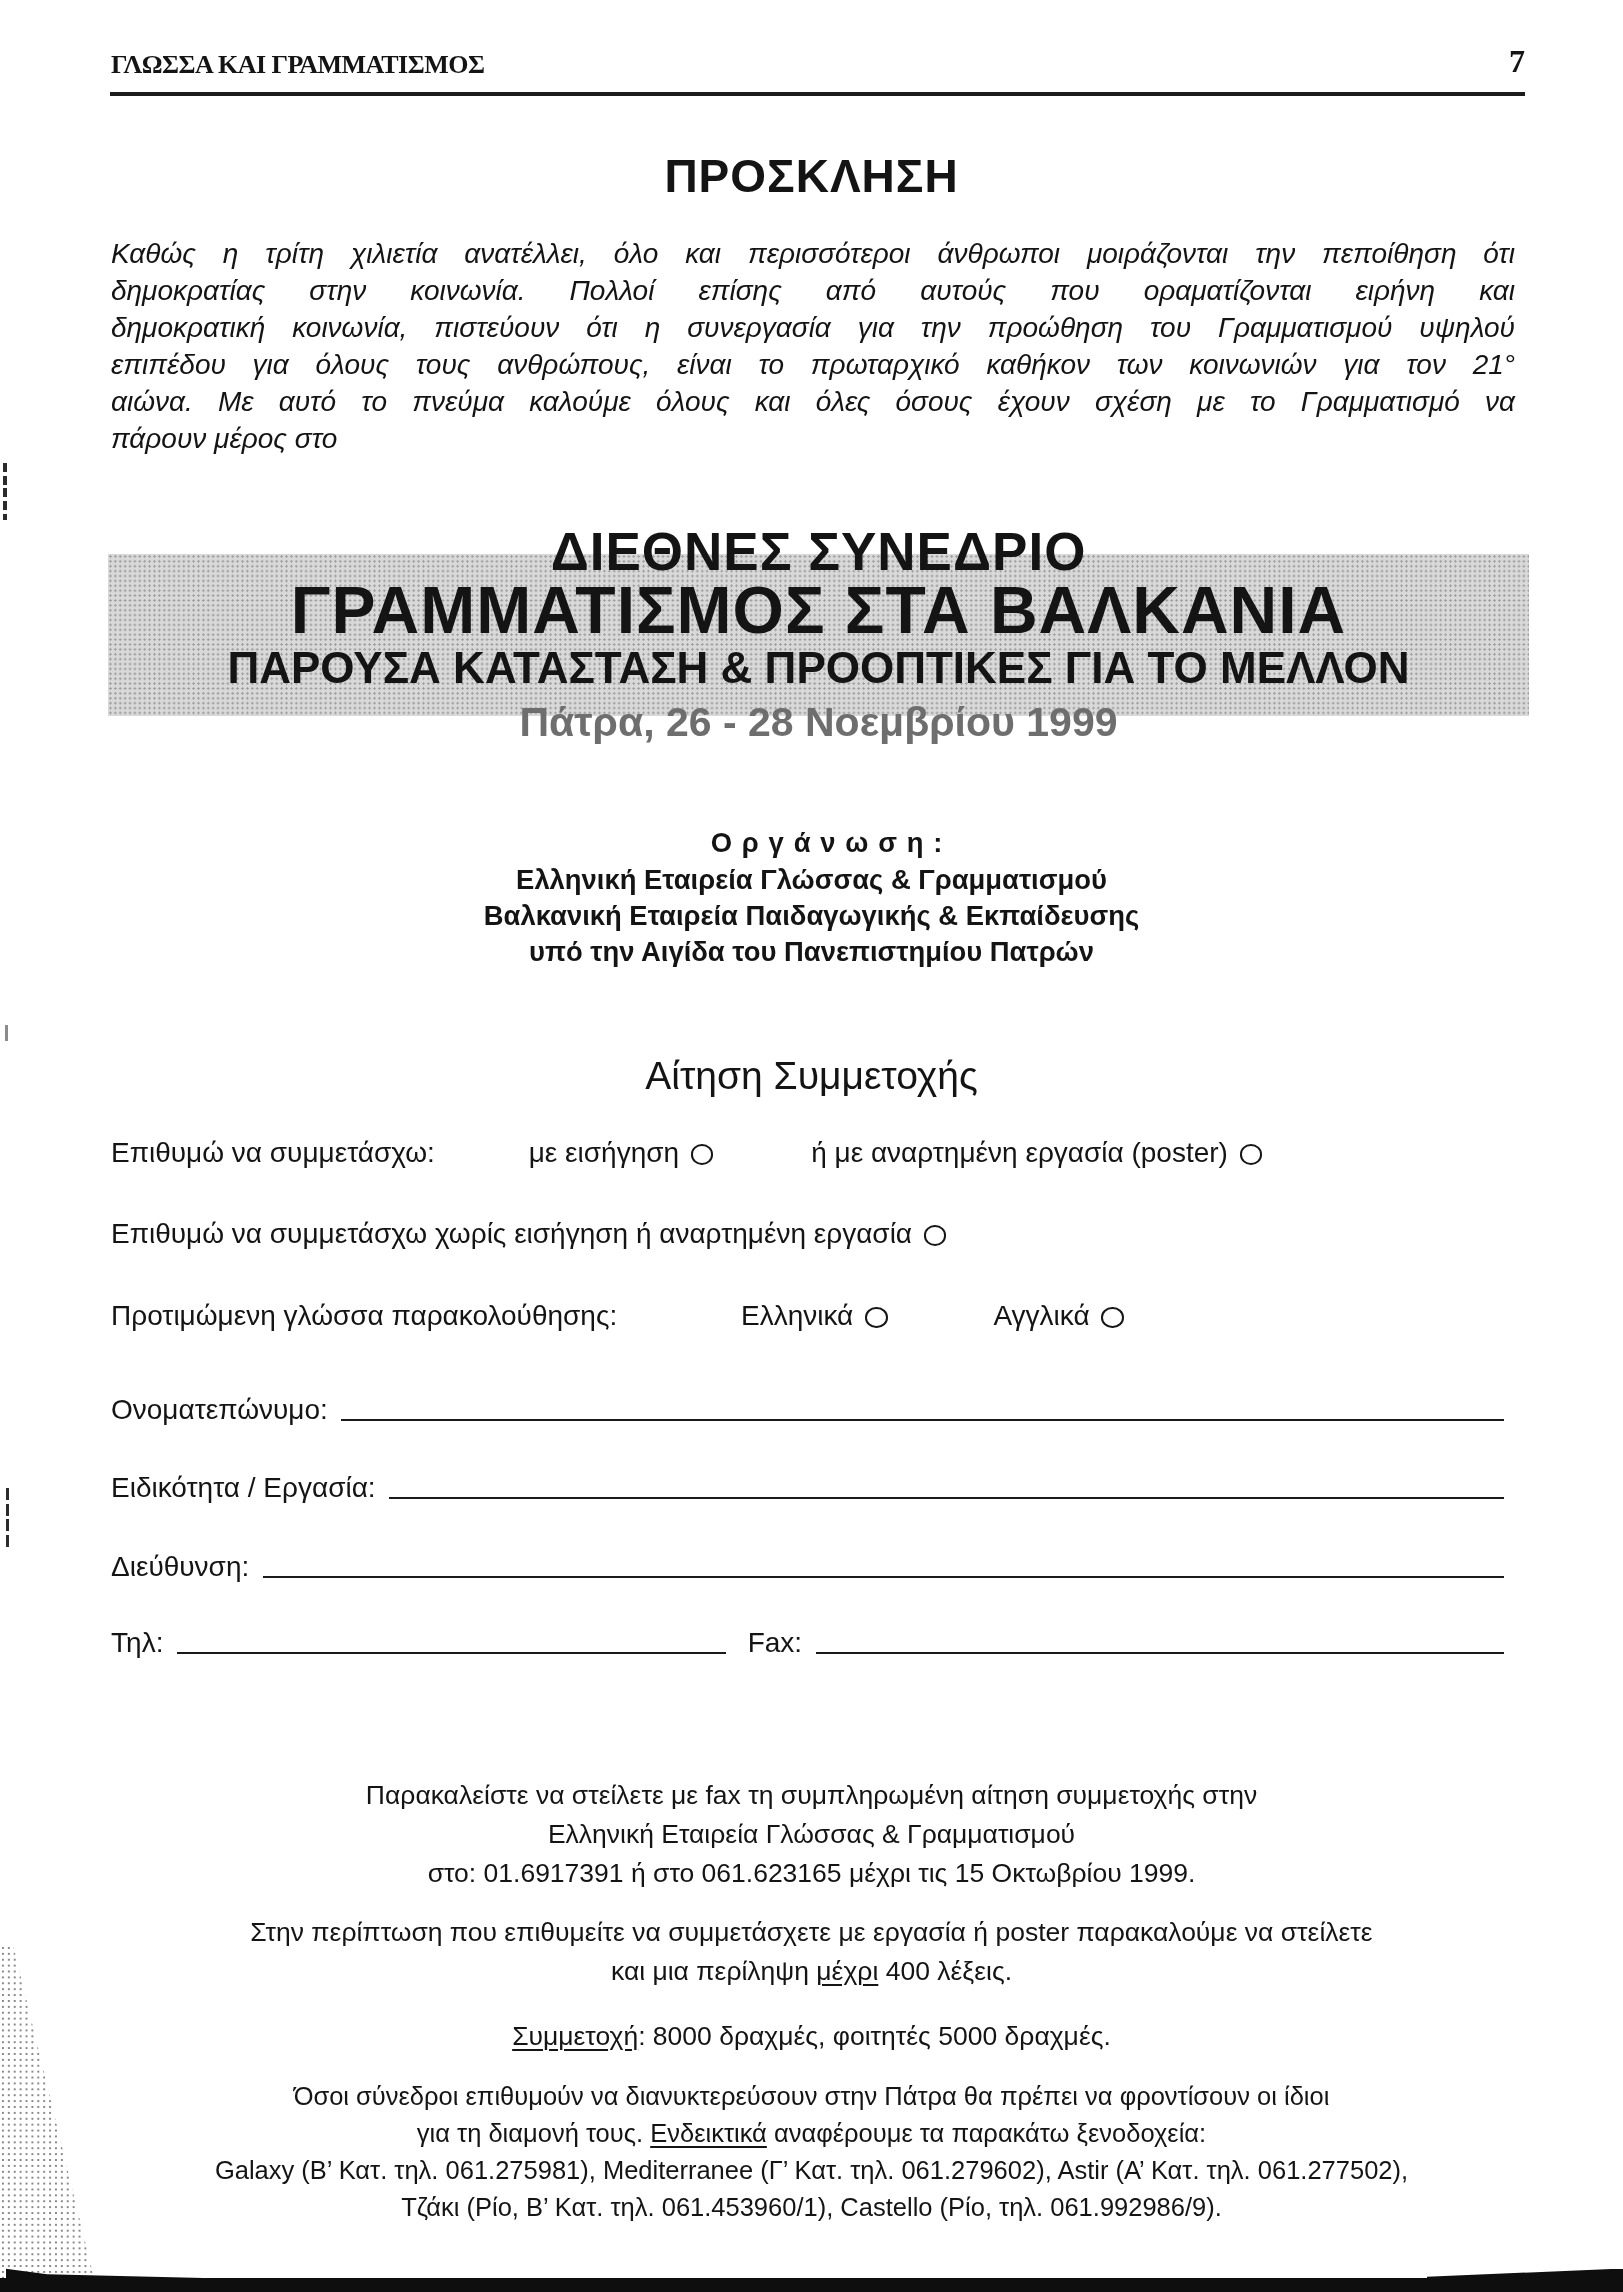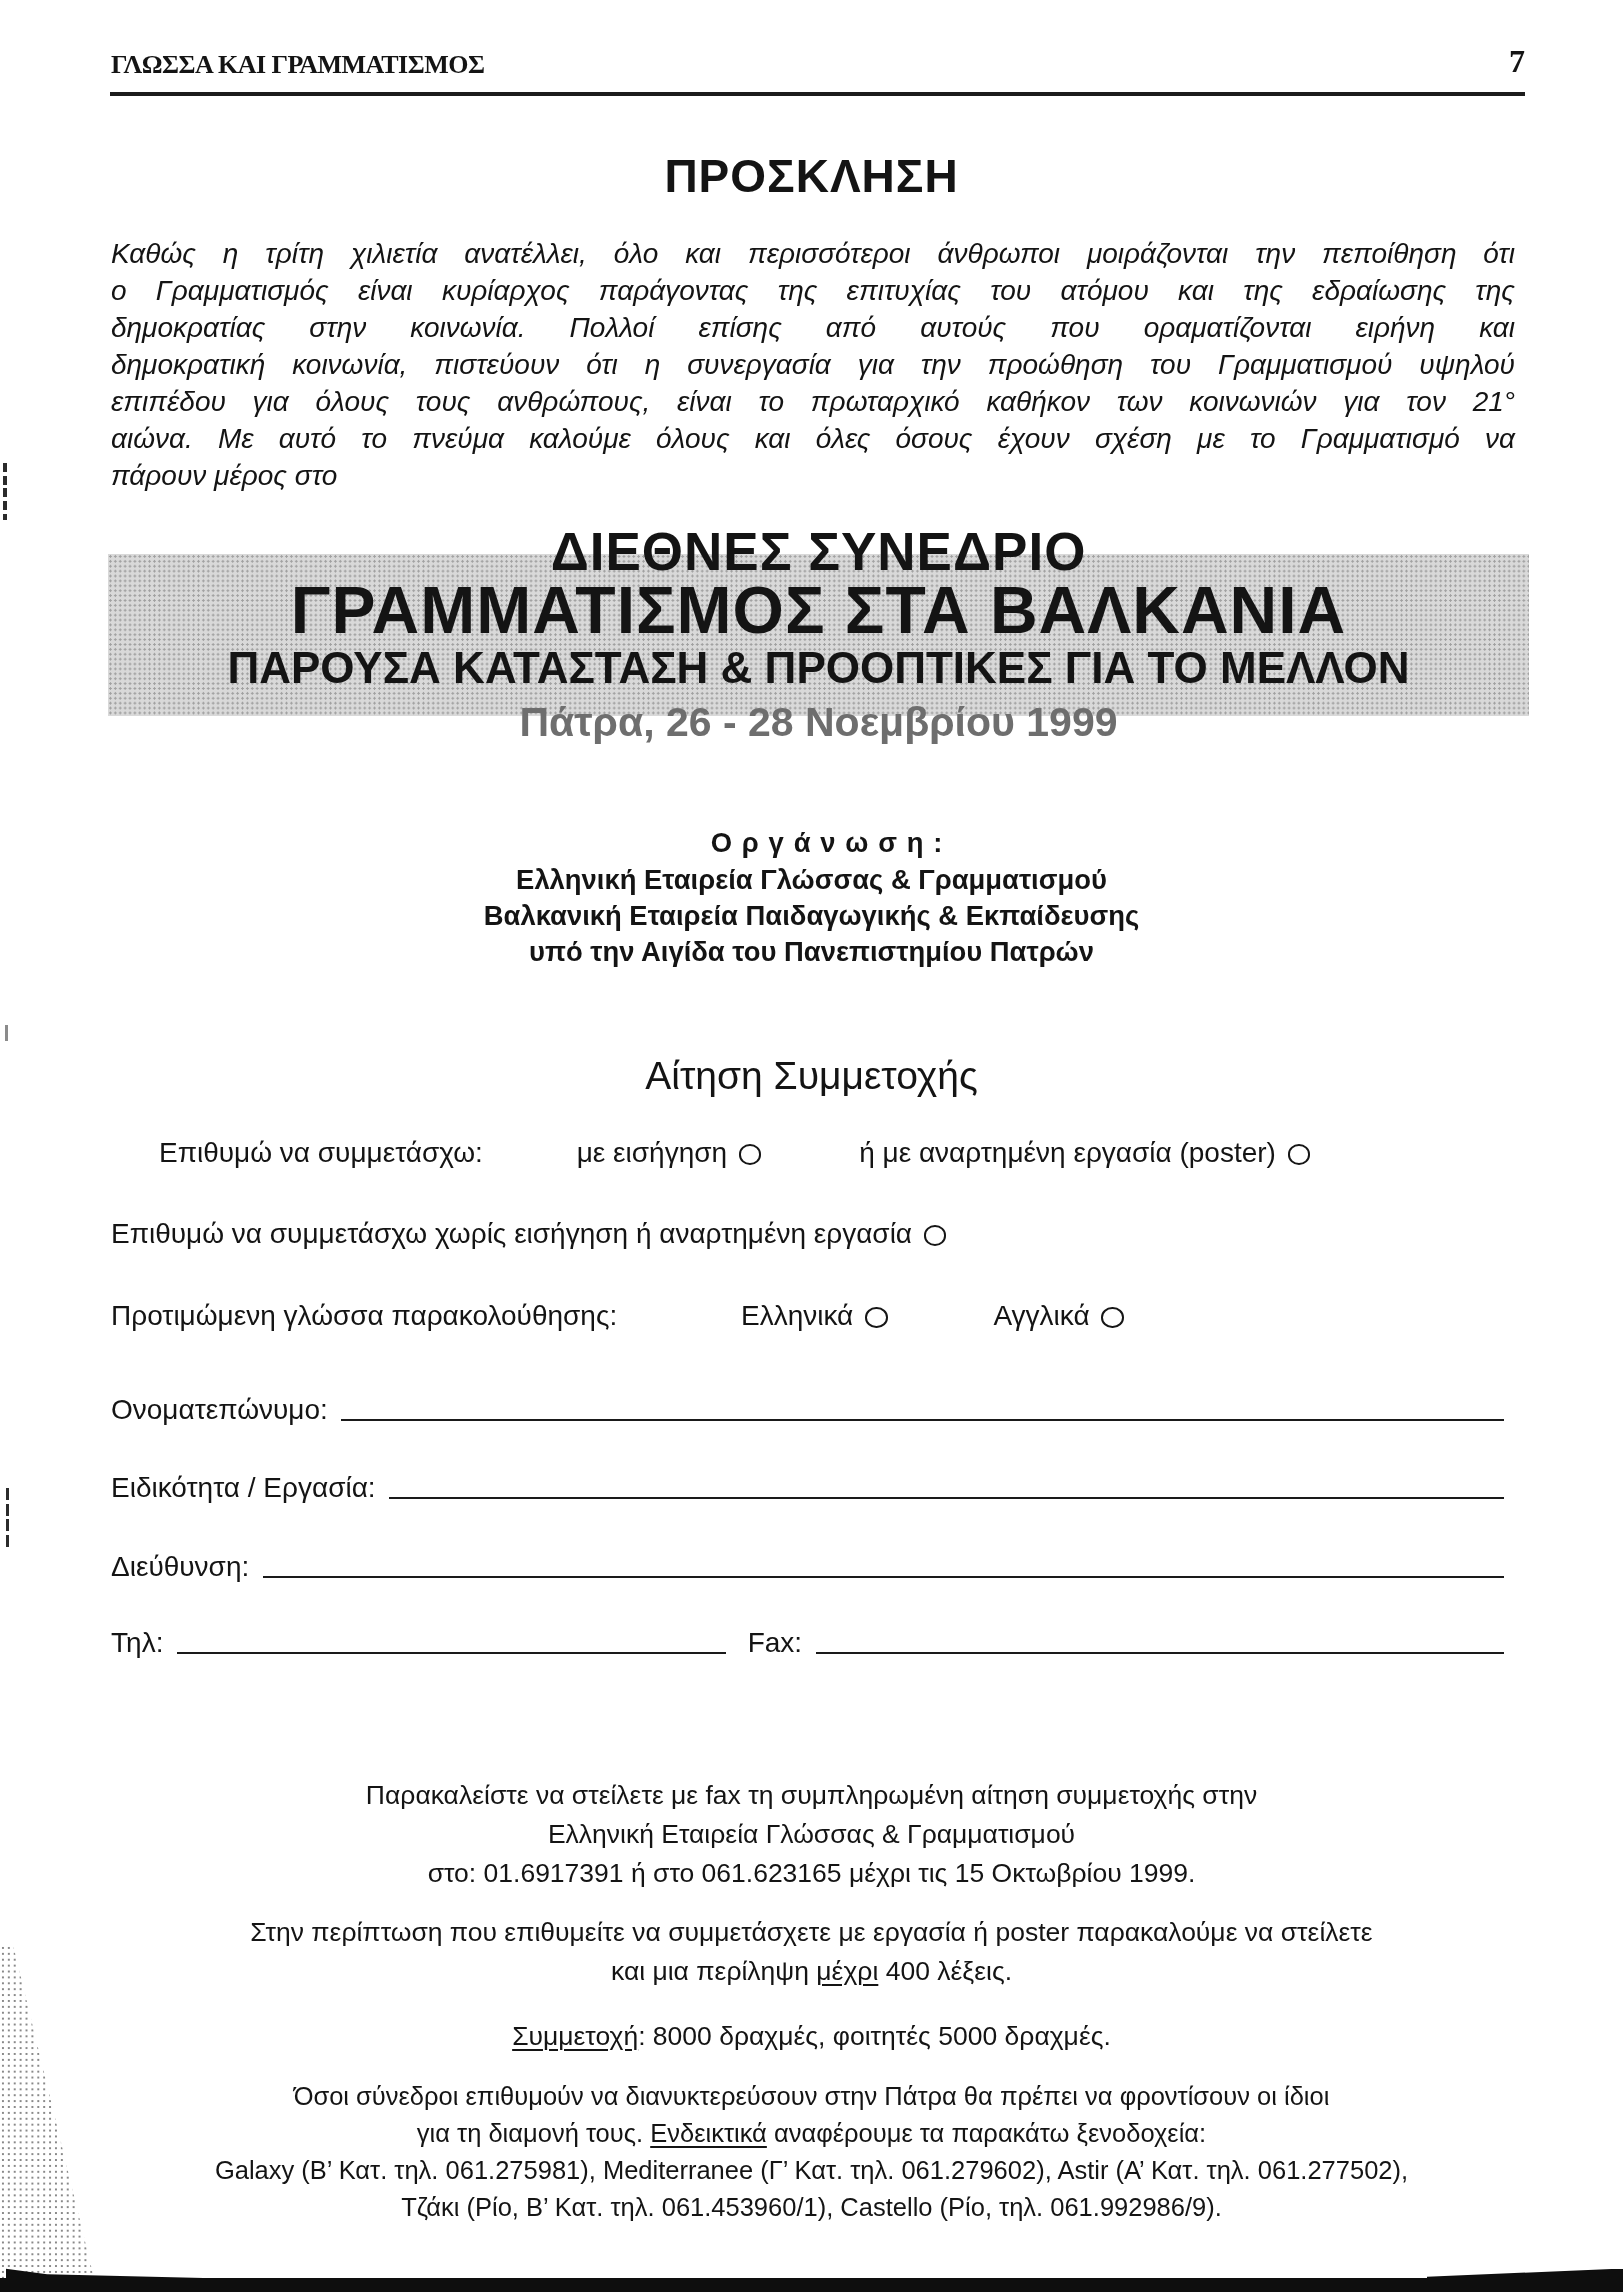--- a/index.html
+++ b/index.html
@@ -36,21 +36,21 @@
   .conf-l2{font-size:66px;font-weight:700;line-height:57px;letter-spacing:1px;}
   .conf-l3{font-size:44px;font-weight:700;line-height:57px;white-space:nowrap;}
   .conf-l4{font-size:41px;font-weight:700;line-height:53px;color:#6e6e6e;}
   
   .org{position:absolute;top:823px;left:0;width:100%;text-align:center;}
   .org-head{font-size:27.4px;font-weight:700;letter-spacing:9.8px;line-height:39px;padding-left:40px;}
   .org-line{font-size:27.4px;font-weight:700;line-height:36px;}
   
   .apply-title{position:absolute;top:1054px;left:0;width:100%;text-align:center;font-size:39px;}
   .row{position:absolute;left:111px;font-size:28px;white-space:nowrap;}
-  .row1{top:1137px;margin-left:48px;}
+  .row1{top:1137px;}
   .row2{top:1218px;}
   .row3{top:1300px;}
   .opt-gap1{margin-left:86px;}
   .opt-gap2{margin-left:90px;}
   .opt-gap3{margin-left:116px;}
   .opt-gap4{margin-left:98px;}
   .radio{display:inline-block;width:22.5px;height:20.6px;border:2.9px solid #161616;border-radius:50%;
     vertical-align:-2.9px;margin-left:11.8px;box-sizing:border-box;}
   
   .field-row{position:absolute;left:111px;right:119px;display:flex;align-items:baseline;font-size:28px;white-space:nowrap;}
@@ -93,21 +93,20 @@
   <div class="hdr">
     <span class="hdr-title">ΓΛΩΣΣΑ ΚΑΙ ΓΡΑΜΜΑΤΙΣΜΟΣ</span>
     <span class="hdr-page">7</span>
   </div>
   <div class="hdr-rule"></div>
 
   <div class="main-title">ΠΡΟΣΚΛΗΣΗ</div>
 
   <div class="intro">
     <div class="jl">Καθώς η τρίτη χιλιετία ανατέλλει, όλο και περισσότεροι άνθρωποι μοιράζονται την πεποίθηση ότι</div>
-    <div class="jl">ο Γραμματισμός είναι κυρίαρχος παράγοντας της επιτυχίας του ατόμου και της εδραίωσης της</div>
     <div class="jl">δημοκρατίας στην κοινωνία. Πολλοί επίσης από αυτούς που οραματίζονται ειρήνη και</div>
     <div class="jl">δημοκρατική κοινωνία, πιστεύουν ότι η συνεργασία για την προώθηση του Γραμματισμού υψηλού</div>
     <div class="jl">επιπέδου για όλους τους ανθρώπους, είναι το πρωταρχικό καθήκον των κοινωνιών για τον 21°</div>
     <div class="jl">αιώνα. Με αυτό το πνεύμα καλούμε όλους και όλες όσους έχουν σχέση με το Γραμματισμό να</div>
     <div class="ll">πάρουν μέρος στο</div>
   </div>
 
   <div class="conf-box">
     <div class="conf-l1">ΔΙΕΘΝΕΣ ΣΥΝΕΔΡΙΟ</div>
     <div class="conf-l2">ΓΡΑΜΜΑΤΙΣΜΟΣ ΣΤΑ ΒΑΛΚΑΝΙΑ</div>

